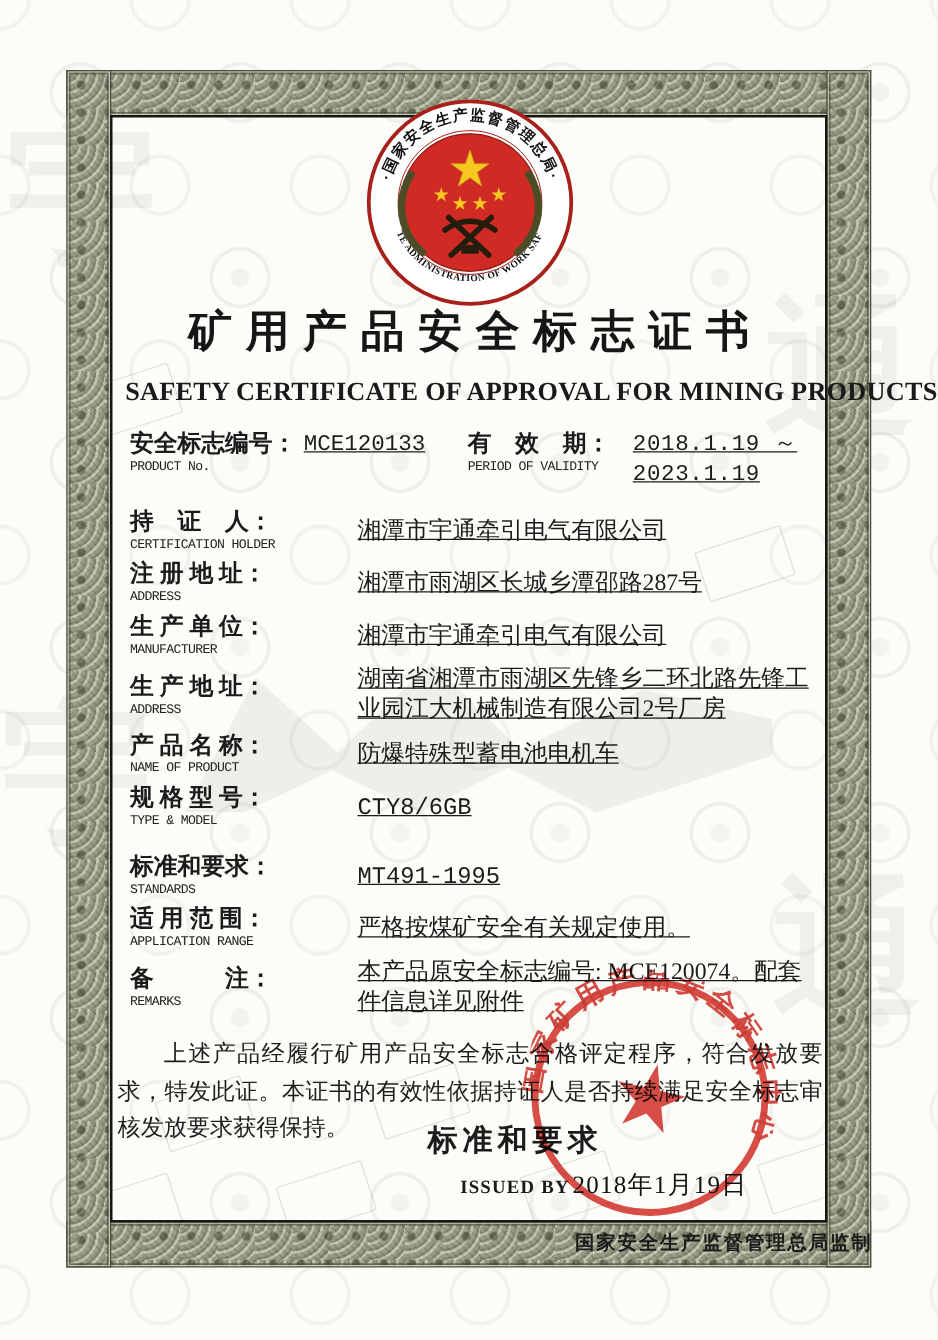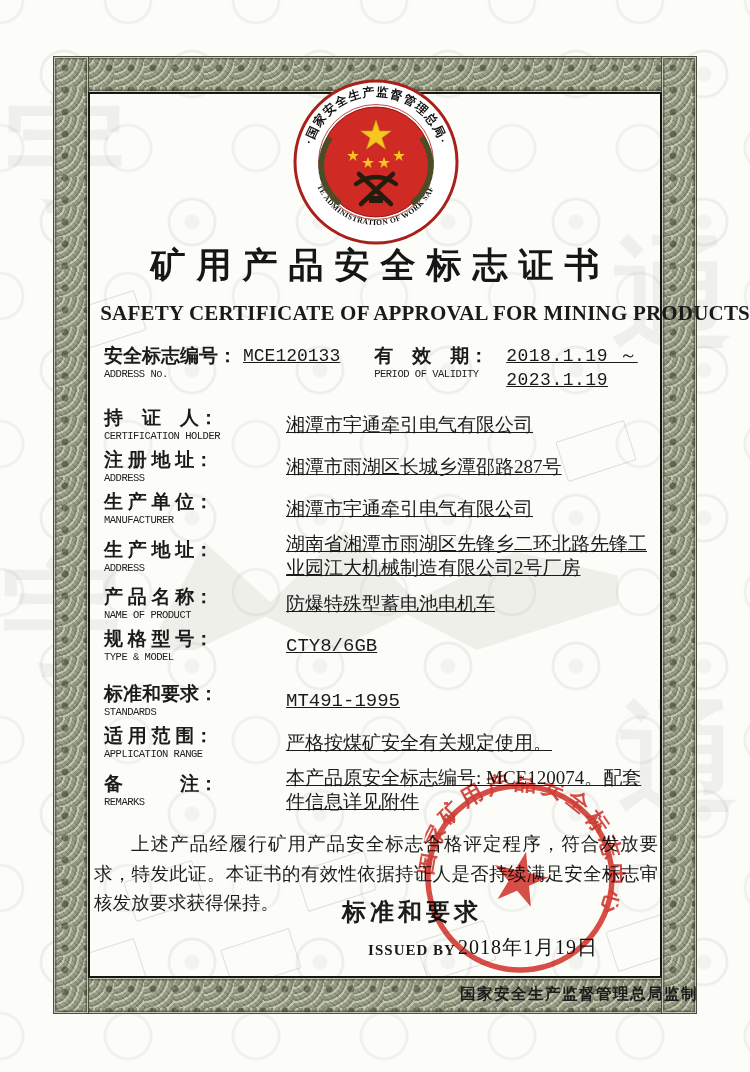--- a/index.html
+++ b/index.html
@@ -157,21 +157,21 @@
   </svg>
 
   <div class="title-zh">矿用产品安全标志证书</div>
   <div class="title-en">SAFETY CERTIFICATE OF APPROVAL FOR MINING PRODUCTS</div>
 
   <div class="info">
 
     <div class="approval-row">
       <div class="lblblk">
         <div class="lbl-zh">安全标志编号：</div>
-        <div class="lbl-en">ADDRESS No.</div>
+        <div class="lbl-en">PRODUCT No.</div>
       </div>
       <div class="val v1 mono">MCE120133</div>
       <div class="lblblk b2">
         <div class="lbl-zh">有　效　期：</div>
         <div class="lbl-en">PERIOD OF VALIDITY</div>
       </div>
       <div class="val v2 mono">2018.1.19 ～2023.1.19</div>
     </div>
 
     <div class="frow">

